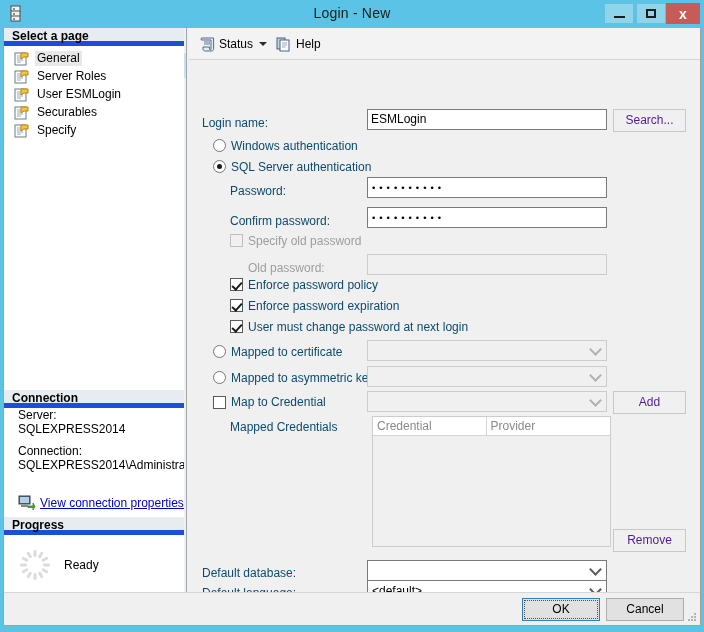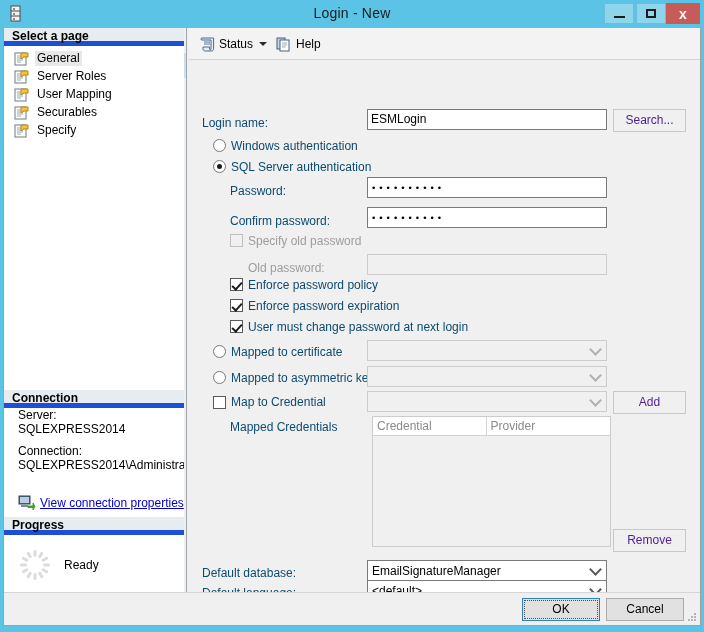--- a/index.html
+++ b/index.html
@@ -497,21 +497,21 @@
         <span class="page-icon">
           <svg width="16" height="16" viewBox="0 0 16 16">
             <rect x="1" y="2" width="11" height="12" fill="#ffffff" stroke="#6b7b8c" stroke-width="1"></rect>
             <line x1="3" y1="5" x2="9" y2="5" stroke="#9aa8b5" stroke-width="1"></line>
             <line x1="3" y1="7" x2="9" y2="7" stroke="#9aa8b5" stroke-width="1"></line>
             <line x1="3" y1="9" x2="9" y2="9" stroke="#9aa8b5" stroke-width="1"></line>
             <line x1="3" y1="11" x2="7" y2="11" stroke="#9aa8b5" stroke-width="1"></line>
             <path d="M7 2 L14 2 L14 6 L10 6 L7 8 Z" fill="#f5c242" stroke="#b8860b" stroke-width="1"></path>
           </svg>
         </span>
-        <span class="pg-label">User Mapping</span>
+        <span class="pg-label">User ESMLogin</span>
       </div>
 
       <div class="page-item" style="top:76px;">
         <span class="page-icon">
           <svg width="16" height="16" viewBox="0 0 16 16">
             <rect x="1" y="2" width="11" height="12" fill="#ffffff" stroke="#6b7b8c" stroke-width="1"></rect>
             <line x1="3" y1="5" x2="9" y2="5" stroke="#9aa8b5" stroke-width="1"></line>
             <line x1="3" y1="7" x2="9" y2="7" stroke="#9aa8b5" stroke-width="1"></line>
             <line x1="3" y1="9" x2="9" y2="9" stroke="#9aa8b5" stroke-width="1"></line>
             <line x1="3" y1="11" x2="7" y2="11" stroke="#9aa8b5" stroke-width="1"></line>
@@ -677,21 +677,20 @@
             </span>
         </div>
         <div class="btn dis" style="left:424px; top:330px; width:73px;">Add</div>
 
         <div class="lbl" style="left:41px; top:359px;">Mapped Credentials</div>
 
         <div class="btn dis" style="left:424px; top:468px; width:73px;">Remove</div>
 
         <div class="lbl" style="left:13px; top:505px;">Default database:</div>
         <div class="combo" style="left:178px; top:499px; width:240px;">
-          <span>EmailSignatureManager</span>
           <span class="cb-arrow">
               <span class="cb-chev"></span>
             </span>
         </div>
 
         <div class="lbl" style="left:13px; top:525px;">Default language:</div>
         <div class="combo" style="left:178px; top:519px; width:240px;">
           <span>&lt;default&gt;</span>
           <span class="cb-arrow">
               <span class="cb-chev"></span>

